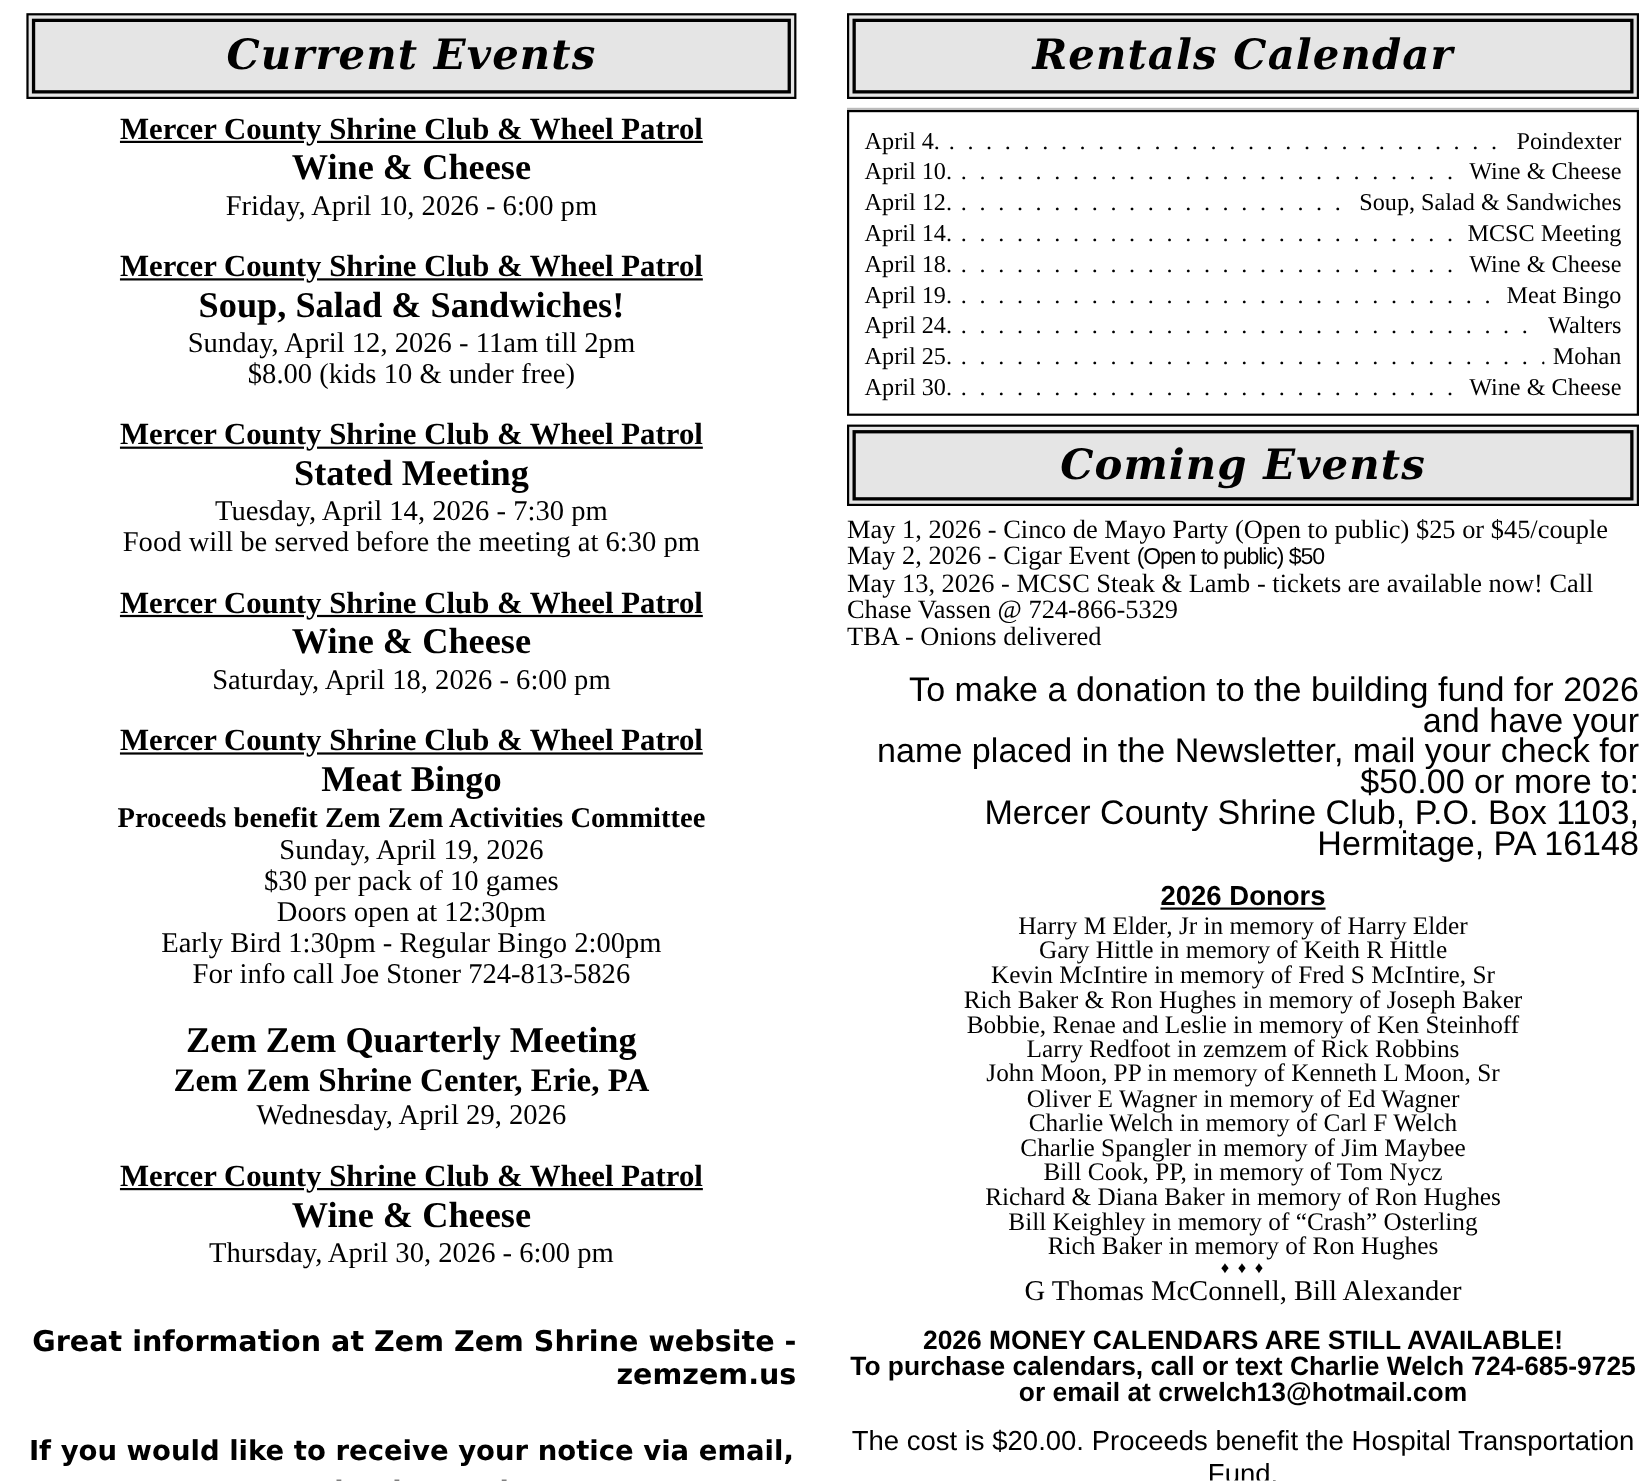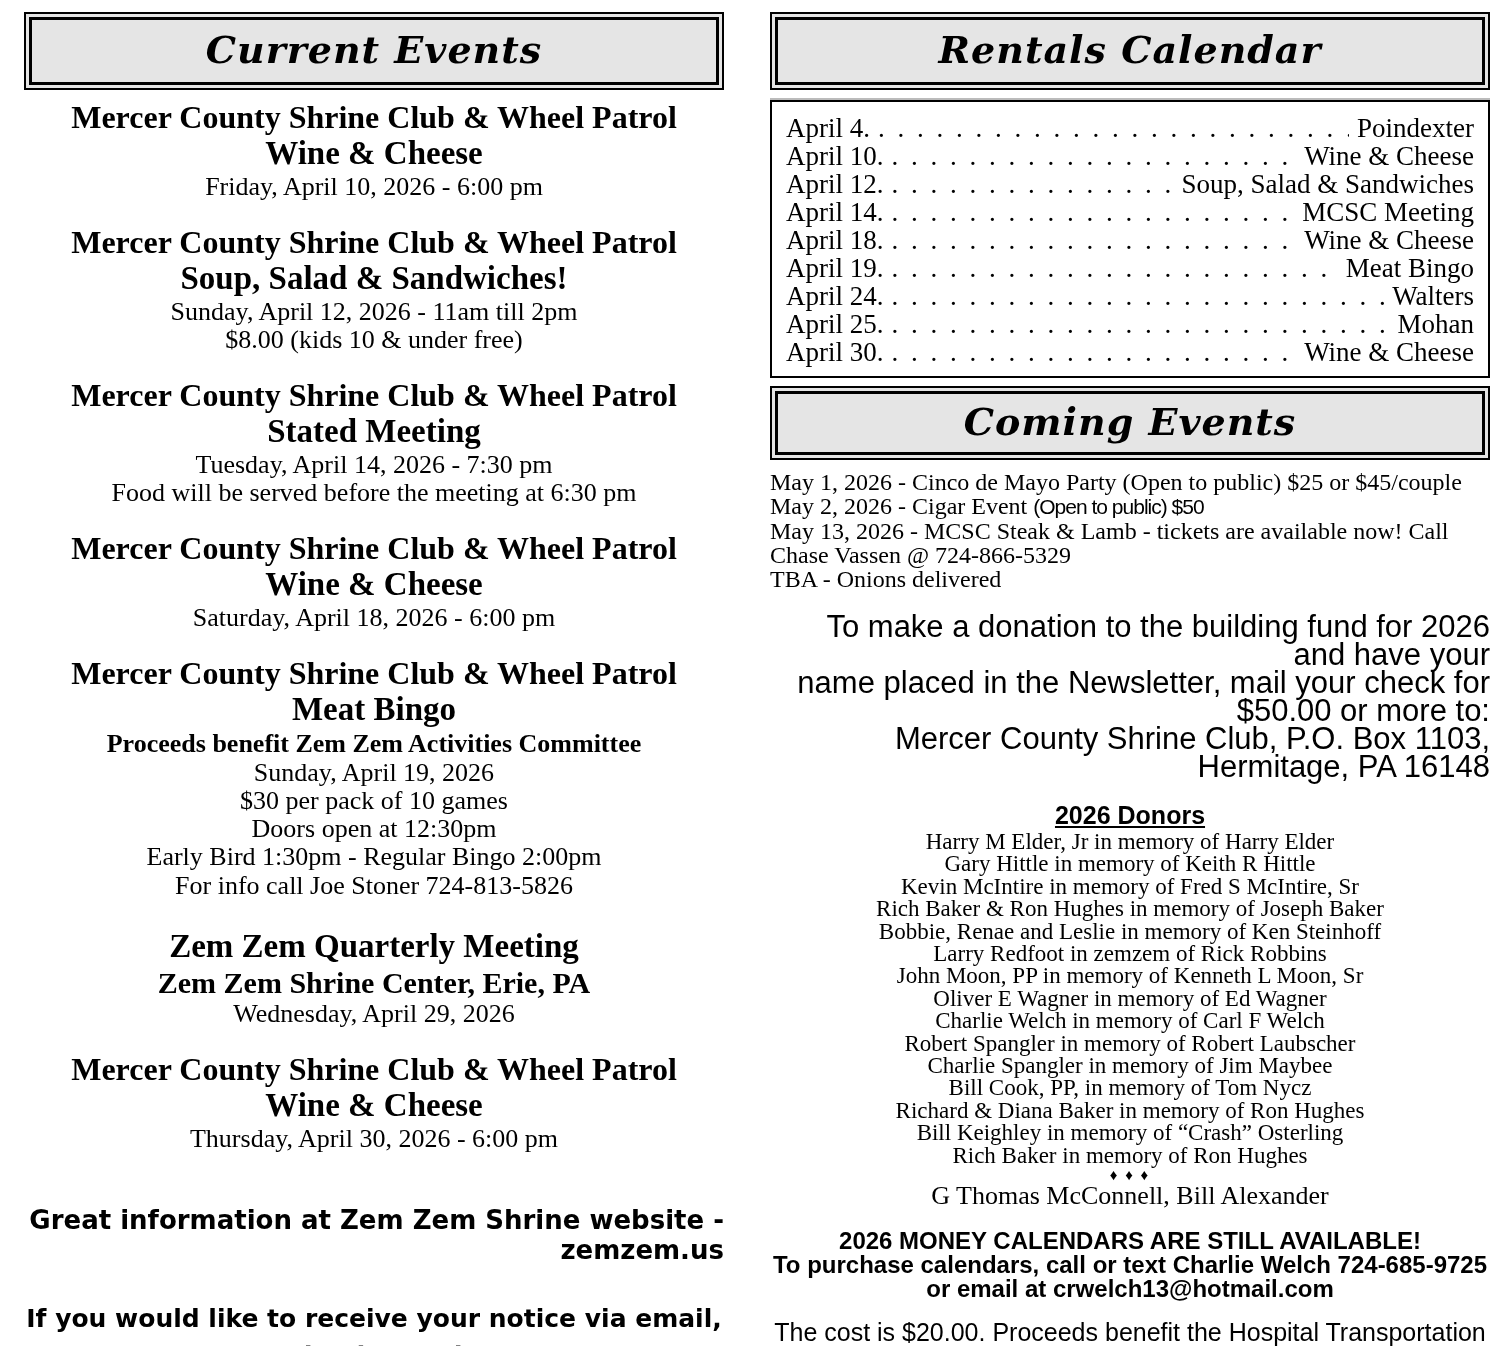--- a/index.html
+++ b/index.html
@@ -20,35 +20,35 @@
     font-style: italic;
     font-weight: bold;
     font-size: 38px;
     line-height: 44px;
     letter-spacing: 1px;
   }
 
   
   .event { text-align: center; margin-top: 26px; }
   .event.first { margin-top: 12px; }
-  .ev-title { font-weight: bold; font-size: 32px; line-height: 31px; }
+  .ev-title { font-weight: bold; font-size: 28px; line-height: 31px; text-decoration: underline; }
   .ev-sub   { font-weight: bold; font-size: 33px; line-height: 40px; }
   .ev-sub2  { font-weight: bold; font-size: 30px; line-height: 34px; }
   .ev-note  { font-weight: bold; font-size: 26px; line-height: 30px; }
   .ev-line  { font-size: 26px; line-height: 28px; }
   .ev-line.tall { line-height: 29px; }
 
   .comic { font-family: "DejaVu Sans", sans-serif; font-weight: bold; }
   .footer-info { text-align: right; font-size: 26px; line-height: 30px; margin-top: 52px; }
   .email-note  { text-align: center; font-size: 25px; line-height: 36px; margin-top: 36px; }
 
   
   .cal-box { border: 2px solid #000; margin-top: 10px; padding: 12px 14px 10px 14px;
              box-shadow: 0 -2px 0 #bbb; }
-  .cal-row { display: flex; align-items: center; font-size: 27px; line-height: 28px; }
+  .cal-row { display: flex; align-items: center; font-size: 22px; line-height: 28px; }
   .cal-date { white-space: nowrap; }
   .cal-dots { flex: 1; overflow: hidden; white-space: nowrap; margin: 0 8px; }
   .cal-dots::before {
     content: ". . . . . . . . . . . . . . . . . . . . . . . . . . . . . . . . . . . . . . . . . . . . . . . . . . . . . . . . . . . . . . . .";
     letter-spacing: 3px;
   }
   .cal-val { white-space: nowrap; }
 
   .coming-box { margin-top: 8px; }
   .coming-box .dbox-inner { padding: 6px 0 8px 0; }
@@ -216,21 +216,20 @@
     <div class="donors">
       <div class="donor-line">Harry M Elder, Jr in memory of Harry Elder</div>
       <div class="donor-line">Gary Hittle  in memory of Keith R Hittle</div>
       <div class="donor-line">Kevin McIntire in memory of  Fred S McIntire, Sr</div>
       <div class="donor-line">Rich Baker &amp; Ron Hughes in memory of Joseph Baker</div>
       <div class="donor-line">Bobbie, Renae and Leslie in memory of Ken Steinhoff</div>
       <div class="donor-line">Larry Redfoot in zemzem of Rick Robbins</div>
       <div class="donor-line">John Moon, PP in memory of Kenneth L Moon, Sr</div>
       <div class="donor-line">Oliver E Wagner in memory of Ed Wagner</div>
       <div class="donor-line">Charlie Welch in memory of Carl F Welch</div>
-      <div class="donor-line">Robert Spangler in memory of Robert Laubscher</div>
       <div class="donor-line">Charlie Spangler in memory of Jim Maybee</div>
       <div class="donor-line">Bill Cook, PP, in memory of Tom Nycz</div>
       <div class="donor-line">Richard &amp; Diana Baker in memory of Ron Hughes</div>
       <div class="donor-line">Bill Keighley in memory of “Crash” Osterling</div>
       <div class="donor-line">Rich Baker in memory of Ron Hughes</div>
       <div class="donor-sep">♦ ♦ ♦</div>
     </div>
 
     <div class="donors-extra">
       <div>G Thomas McConnell, Bill Alexander</div>

